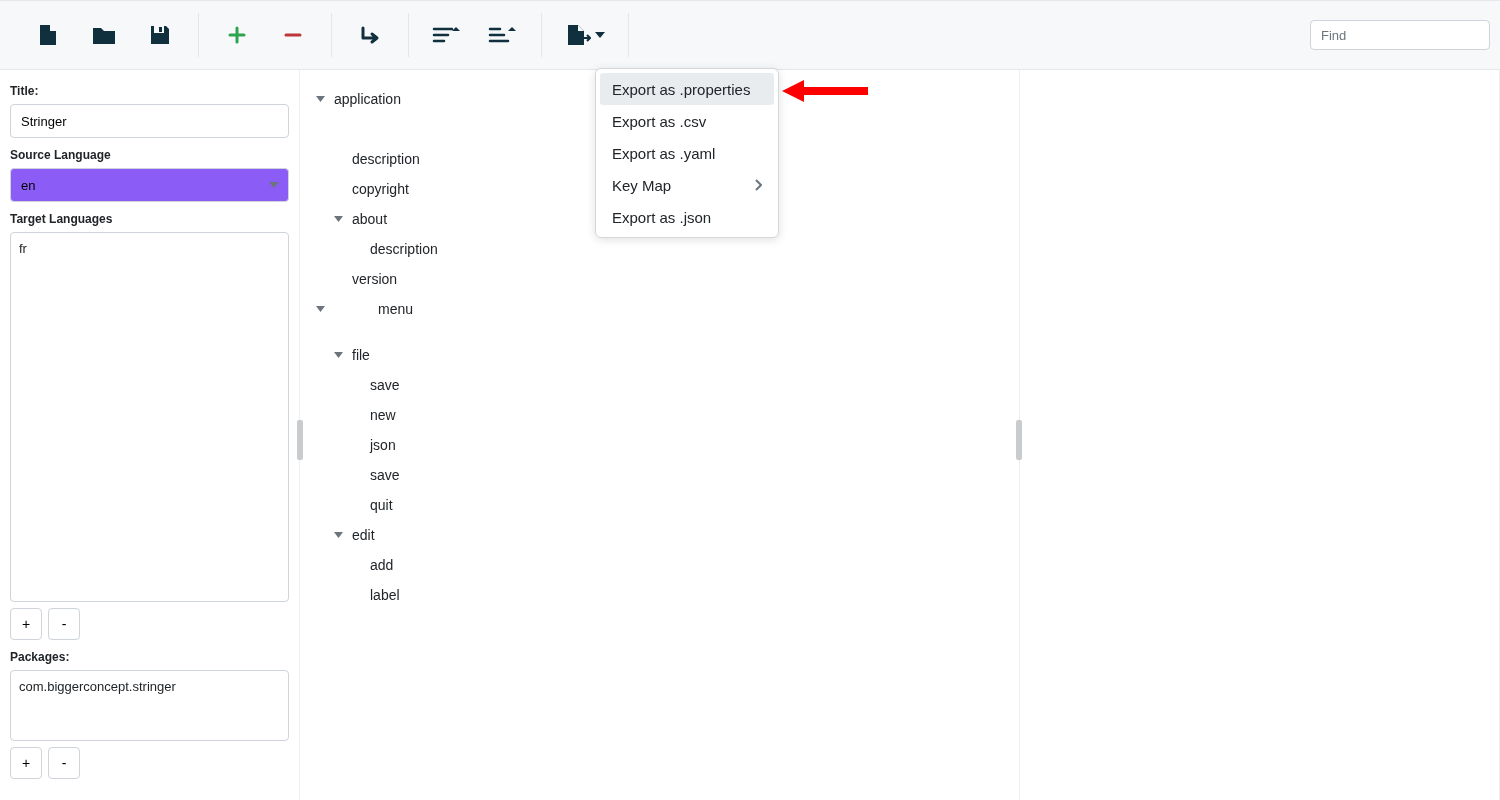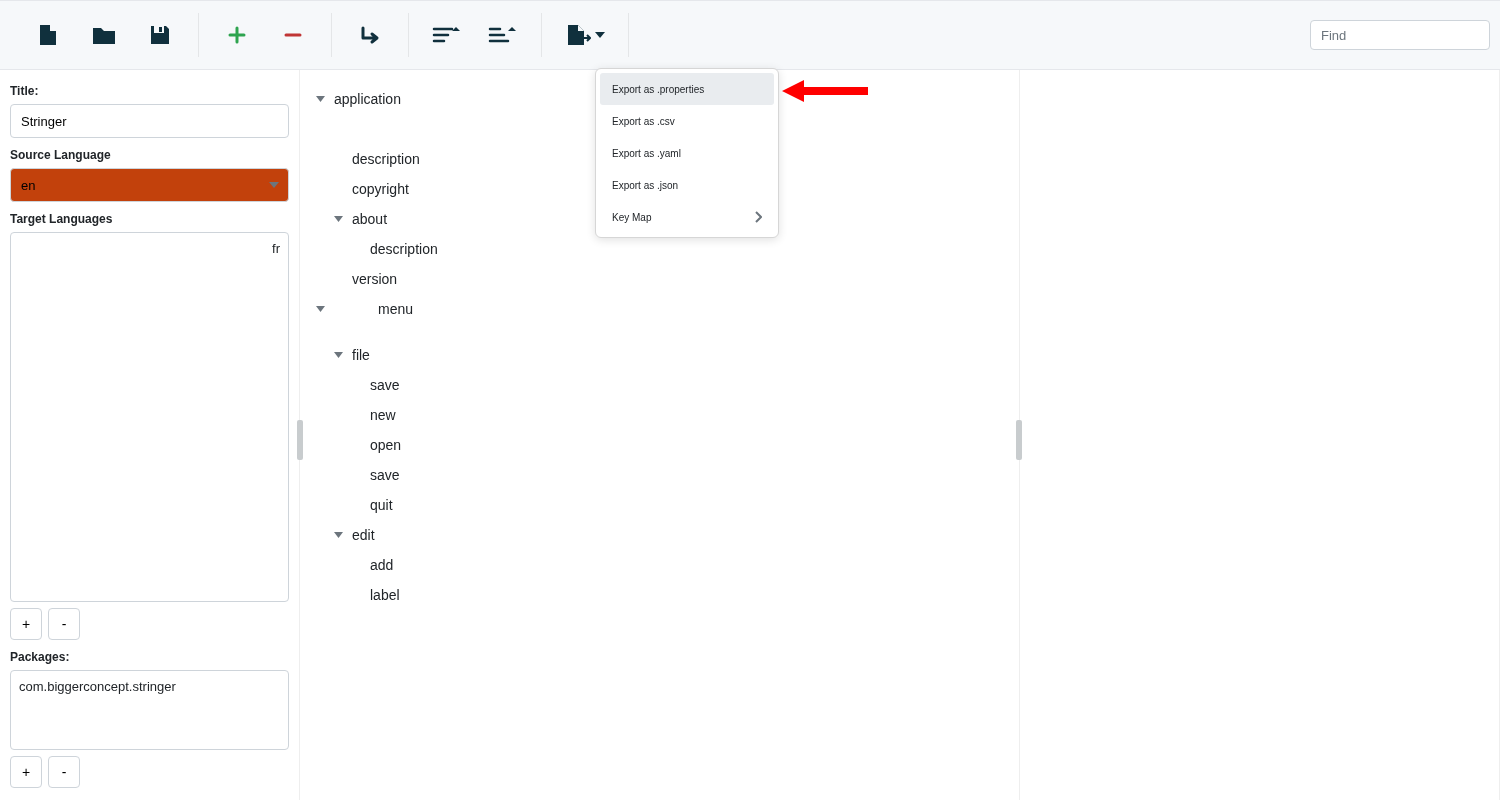--- a/index.html
+++ b/index.html
@@ -94,21 +94,21 @@
   position: relative;
   width: 100%;
 }
 .select-input {
   width: 100%;
   height: 34px;
   border: 1px solid #ced4da;
   border-radius: 4px;
   padding: 6px 10px;
   font-size: 13px;
-  background: #c2410c;
+  background: #8b5cf6;
   text-align: left;
   cursor: pointer;
   appearance: none;
 }
 .select-caret {
   position: absolute;
   right: 10px;
   top: 50%;
   transform: translateY(-50%);
   pointer-events: none;
@@ -116,22 +116,22 @@
 }
 .list-box {
   width: 100%;
   border: 1px solid #ced4da;
   border-radius: 4px;
   padding: 8px;
   font-size: 13px;
   overflow-y: auto;
   background: #fff;
 }
-.target-langs { height: 370px; text-align: right; }
-.packages-box { height: 80px; }
+.target-langs { height: 370px; }
+.packages-box { height: 71px; }
 .btn-row { display: flex; gap: 6px; margin-top: 6px; }
 .small-btn {
   width: 32px;
   height: 32px;
   border: 1px solid #ced4da;
   border-radius: 4px;
   background: #fff;
   cursor: pointer;
   font-size: 14px;
   display: flex;
@@ -176,21 +176,21 @@
   box-shadow: 0 2px 10px rgba(0,0,0,0.12);
   padding: 4px;
   z-index: 100;
 }
 .menu-item {
   height: 32px;
   display: flex;
   align-items: center;
   justify-content: space-between;
   padding: 0 12px;
-  font-size: 10px;
+  font-size: 15px;
   border-radius: 3px;
   cursor: pointer;
 }
 .menu-item.highlight { background: #e9ecef; }
 .arrow-pointer {
   position: absolute;
   left: 782px;
   top: 78px;
   z-index: 101;
   color: #ff0000;
@@ -368,21 +368,21 @@
         <div class="tree-item" style="padding-left: 42px;">
           <span class="tree-caret"></span>
           <span>save</span>
         </div>
         <div class="tree-item" style="padding-left: 42px;">
           <span class="tree-caret"></span>
           <span>new</span>
         </div>
         <div class="tree-item" style="padding-left: 42px;">
           <span class="tree-caret"></span>
-          <span>open</span>
+          <span>json</span>
         </div>
         <div class="tree-item" style="padding-left: 42px;">
           <span class="tree-caret"></span>
           <span>save</span>
         </div>
         <div class="tree-item" style="padding-left: 42px;">
           <span class="tree-caret"></span>
           <span>quit</span>
         </div>
         <div class="tree-item" style="padding-left: 24px;">
@@ -414,30 +414,30 @@
       <div class="menu-item highlight">
         <span>Export as .properties</span>
       </div>
       <div class="menu-item">
         <span>Export as .csv</span>
       </div>
       <div class="menu-item">
         <span>Export as .yaml</span>
       </div>
       <div class="menu-item">
-        <span>Export as .json</span>
-      </div>
-      <div class="menu-item">
         <span>Key Map</span>
         <span>
           <svg width="7" height="12" viewBox="0 0 7 12">
             <path fill="none" stroke="#6c757d" stroke-width="2" d="M1 1l5 5-5 5"></path>
           </svg>
         </span>
       </div>
+      <div class="menu-item">
+        <span>Export as .json</span>
+      </div>
     </div>
 </div>
 
 <div class="arrow-pointer">
   <svg width="86" height="26" viewBox="0 0 86 26">
       <path fill="#ff0000" d="M0 13L22 2v7h64v8H22v7z"></path>
     </svg>
 </div>
 
 </body></html>

